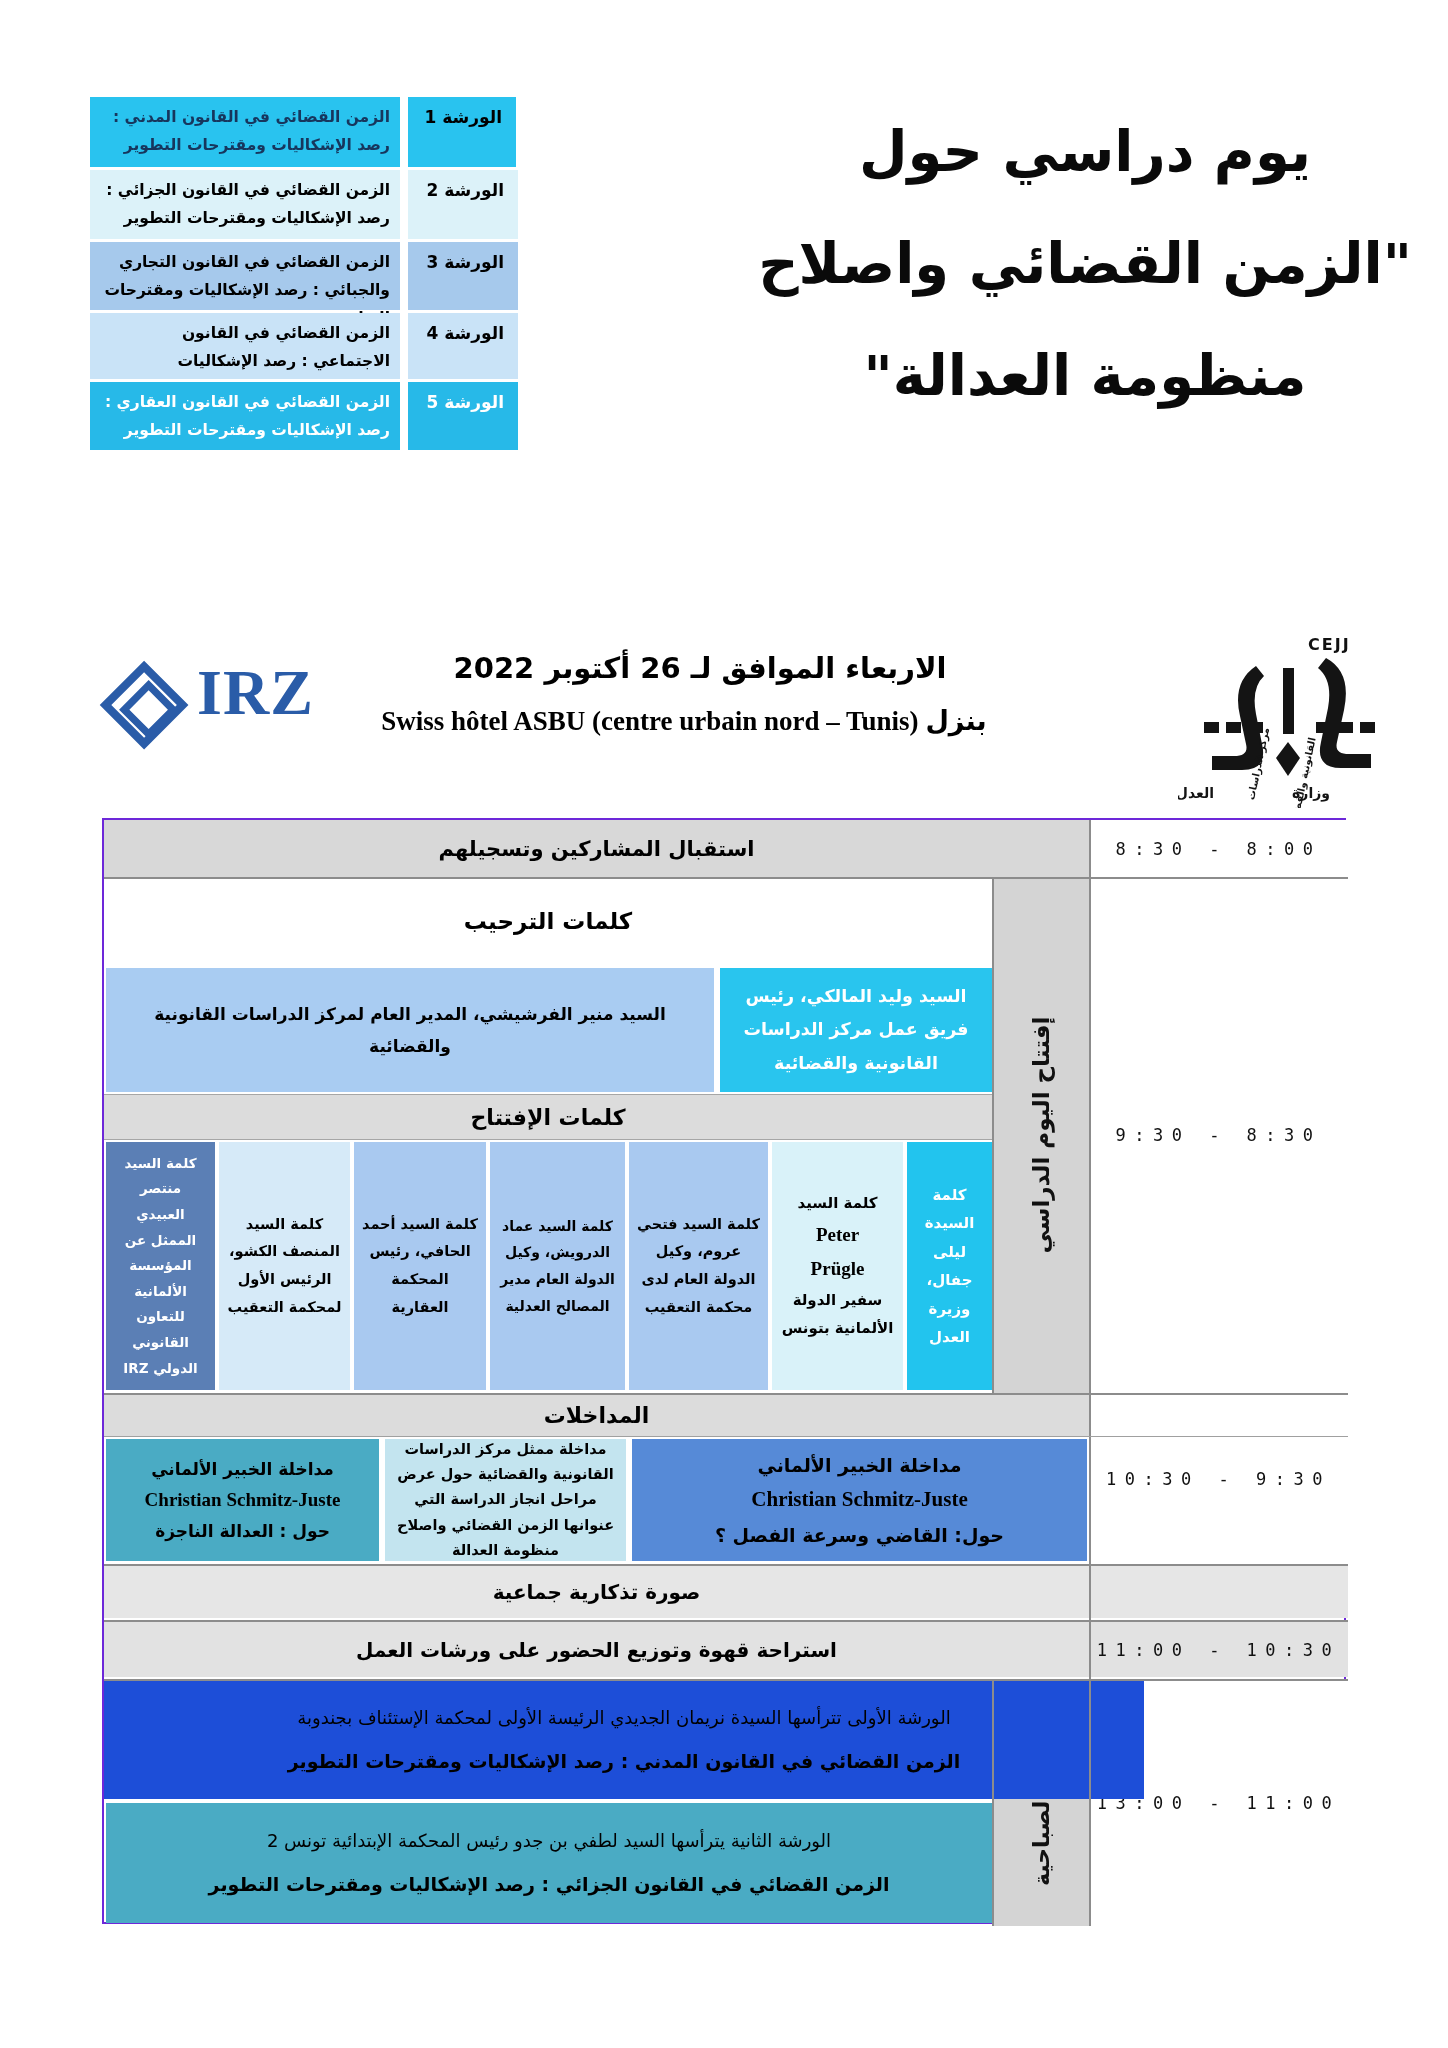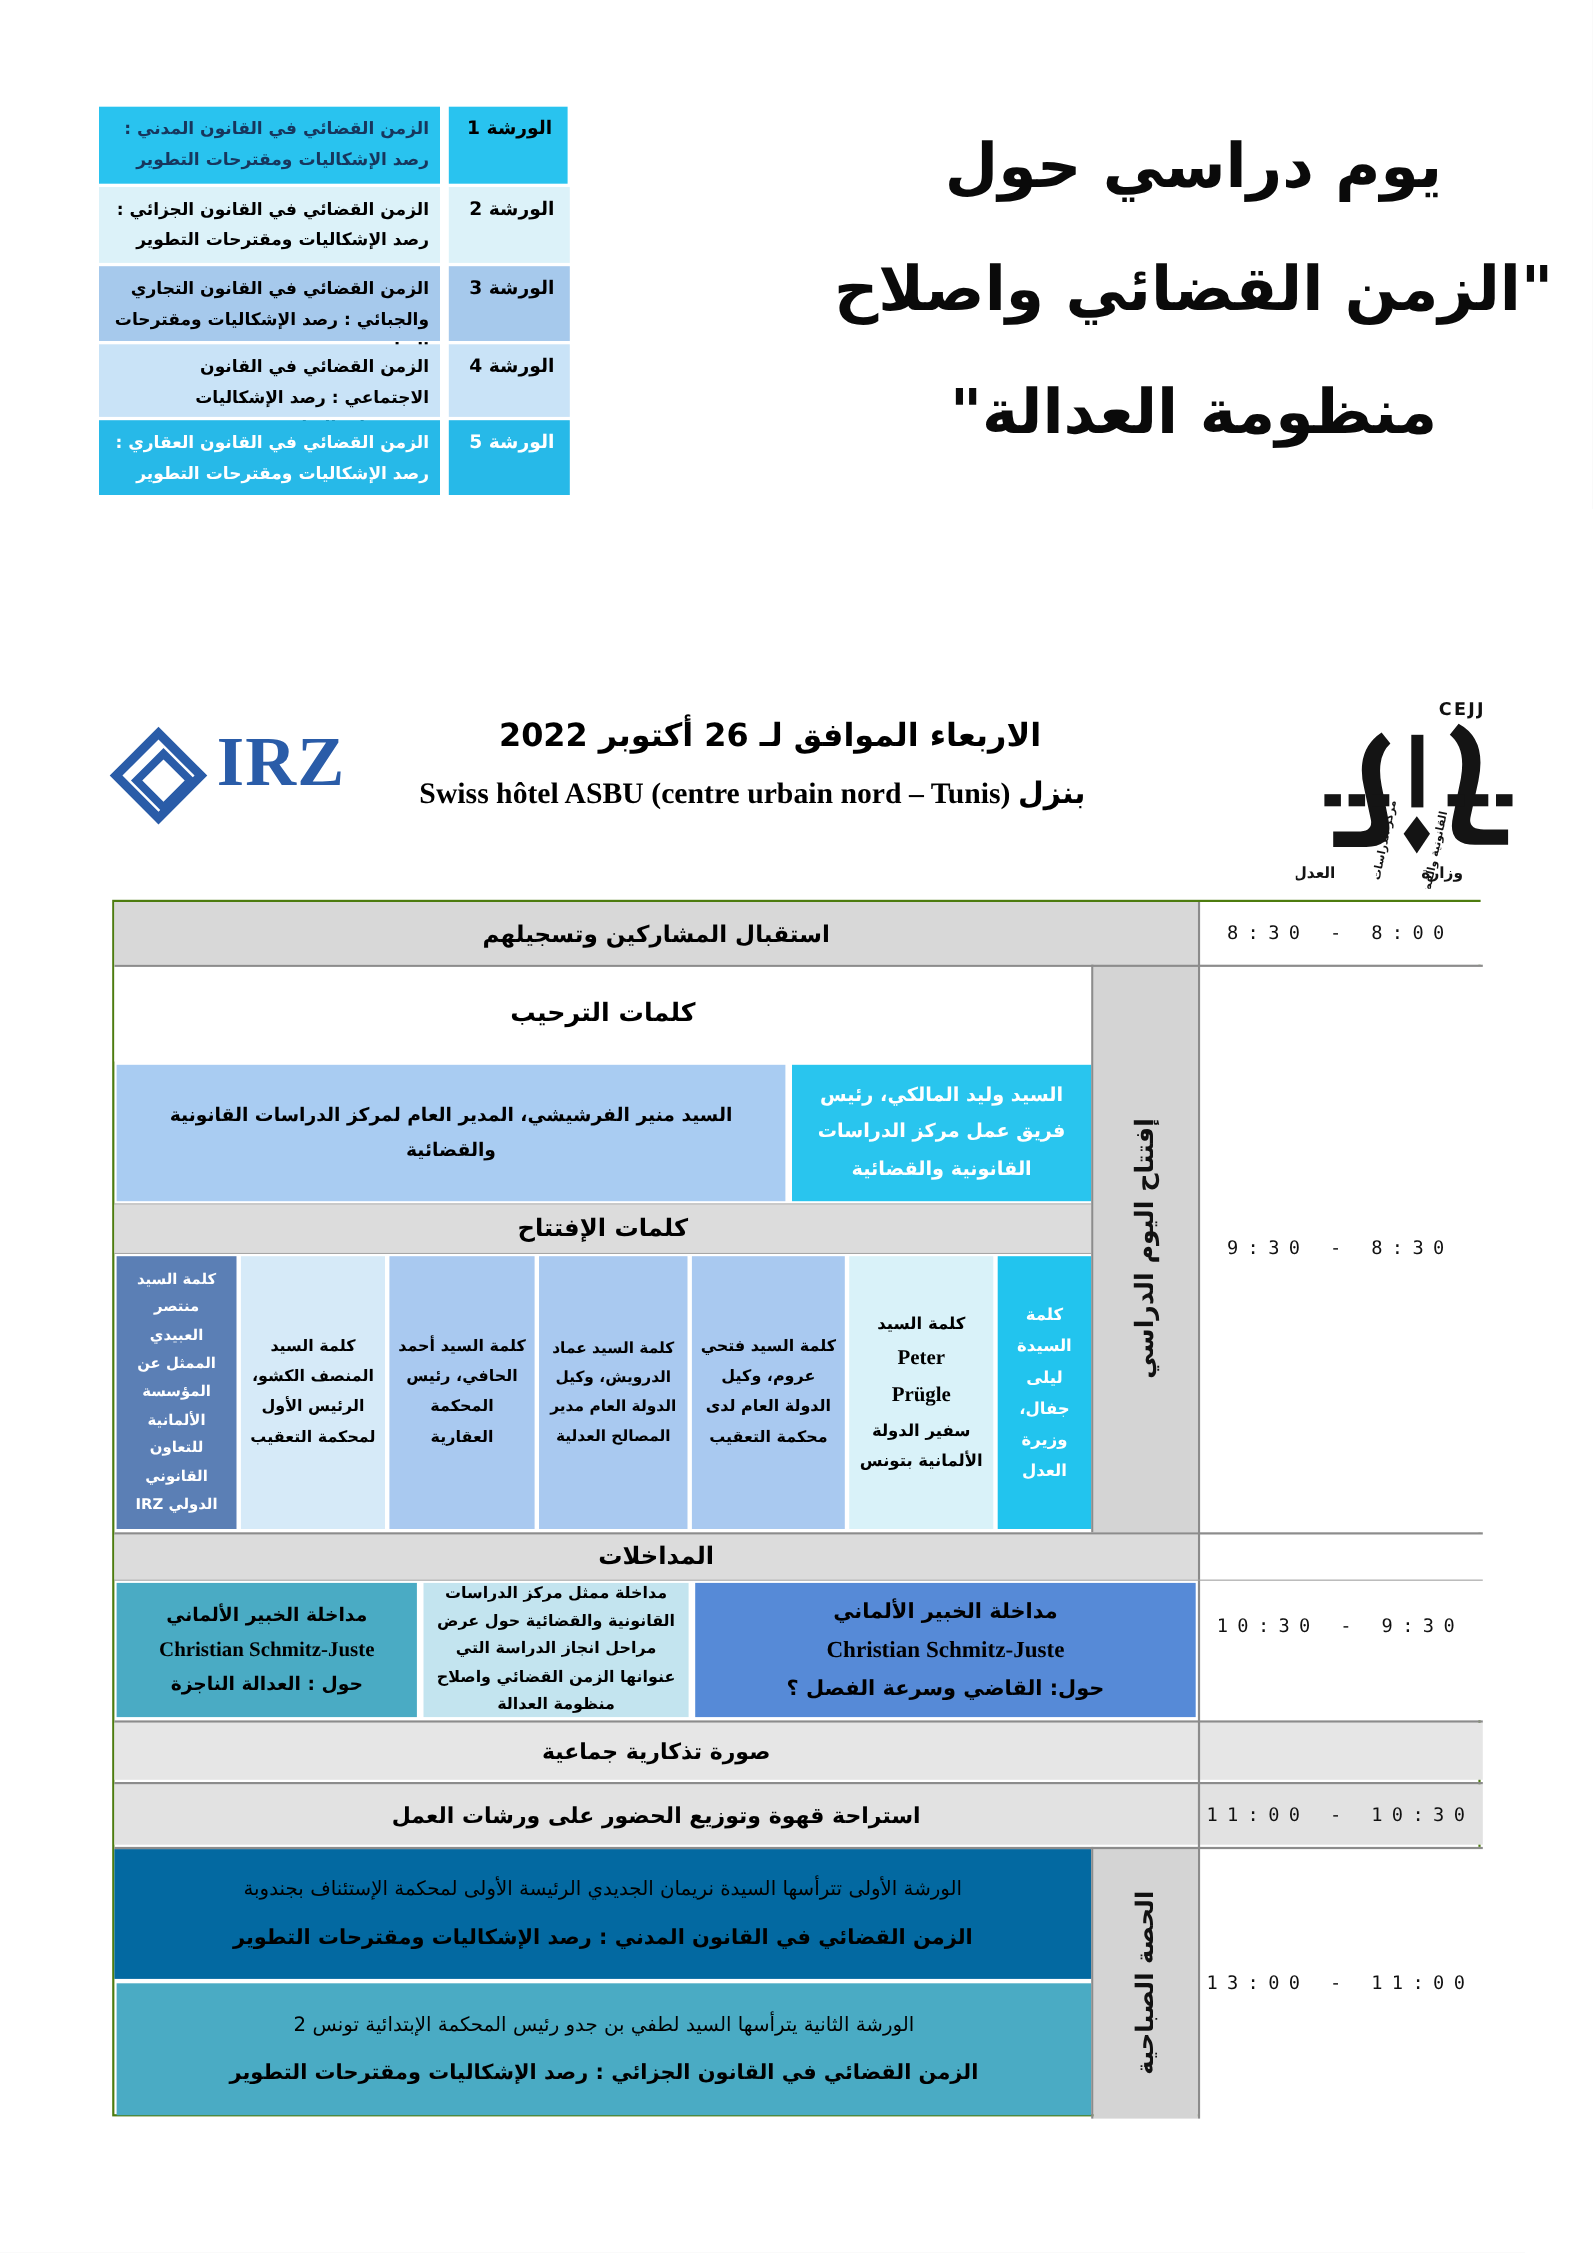--- a/index.html
+++ b/index.html
@@ -8,21 +8,21 @@
   .abs{position:absolute;box-sizing:border-box;}
   .center{display:flex;align-items:center;justify-content:center;text-align:center;}
   .colcenter{display:flex;flex-direction:column;align-items:center;justify-content:center;text-align:center;}
   
   .wsdesc{font-size:15.5px;font-weight:bold;line-height:1.8;text-align:right;padding:7px 10px;color:#000;}
   .wslabel{font-size:17px;font-weight:bold;text-align:right;padding:10px 14px 0 0;color:#000;}
   
   .maintitle{font-size:56px;font-weight:bold;color:#0a0a0a;text-align:center;line-height:2.0;
              font-family:"DejaVu Sans",sans-serif;}
   
-  .sched{border:2px solid #4d7c0f;background:#fff;}
+  .sched{border:2px solid #6d28d9;background:#fff;}
   .hline{position:absolute;left:0;width:1244px;height:2px;background:#8c8c8c;}
   .hline1{position:absolute;left:0;width:888px;height:1px;background:#a6a6a6;}
   .vline{position:absolute;width:2px;background:#8c8c8c;}
   .time{direction:ltr;font-family:"DejaVu Sans Mono","DejaVu Sans",monospace;font-size:17px;
         letter-spacing:0.5em;color:#111;display:flex;align-items:center;justify-content:center;}
   .rotcell{background:#d4d4d4;}
   .rottxt{transform:rotate(-90deg);white-space:nowrap;font-weight:bold;font-size:23px;color:#111;}
   .grayband{background:#dcdcdc;}
   .cellA{line-height:1.9;color:#000;font-weight:bold;padding:4px 8px;}
   .latin{font-family:"Liberation Serif","DejaVu Serif",serif;direction:ltr;white-space:pre-line;}
@@ -141,21 +141,21 @@
     <div class="abs" style="left:985px;top:746px;width:259px;height:52px;background:#e6e6e6;"></div>
 
     <div class="abs center" style="left:0;top:802px;width:985px;height:55px;background:#e2e2e2;font-size:20px;font-weight:bold;">استراحة قهوة وتوزيع الحضور على ورشات العمل</div>
     <div class="abs time" style="left:985px;top:802px;width:259px;height:55px;background:#e2e2e2;">11:00 - 10:30</div>
 
     <div class="abs rotcell center" style="left:890px;top:859px;width:95px;height:247px;">
       <span class="rottxt" style="font-size:22px;">الحصة الصباحية</span>
     </div>
     <div class="abs time" style="left:985px;top:859px;width:259px;height:247px;background:#fff;">13:00 - 11:00</div>
 
-    <div class="abs colcenter" style="left:0;top:861px;width:888px;height:118px;background:#0369a1;padding:0 20px;">
+    <div class="abs colcenter" style="left:0;top:861px;width:1040px;height:118px;background:#1d4ed8;padding:0 20px;">
       <span class="twoline1">الورشة الأولى تترأسها السيدة نريمان الجديدي الرئيسة الأولى لمحكمة الإستئناف بجندوبة</span>
       <span class="twoline2">الزمن القضائي في القانون المدني : رصد الإشكاليات ومقترحات التطوير</span>
     </div>
     <div class="abs colcenter" style="left:2px;top:983px;width:886px;height:120px;background:#4AABC4;padding:0 20px;">
       <span class="twoline1">الورشة الثانية يترأسها السيد لطفي بن جدو رئيس المحكمة الإبتدائية تونس 2</span>
       <span class="twoline2">الزمن القضائي في القانون الجزائي : رصد الإشكاليات ومقترحات التطوير</span>
     </div>
 
     <div class="vline" style="left:985px;top:0;height:1106px;"></div>
     <div class="vline" style="left:888px;top:57px;height:516px;"></div>

